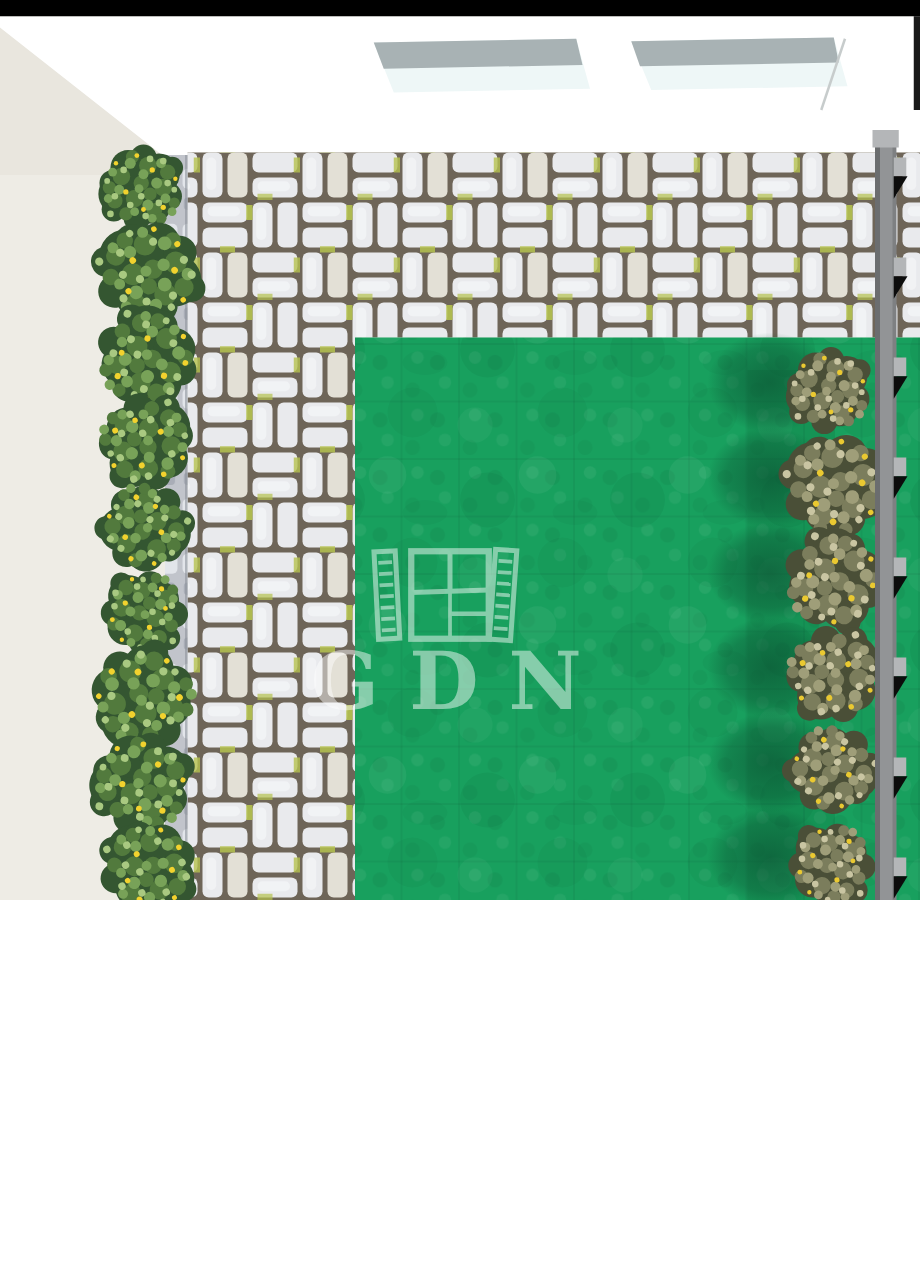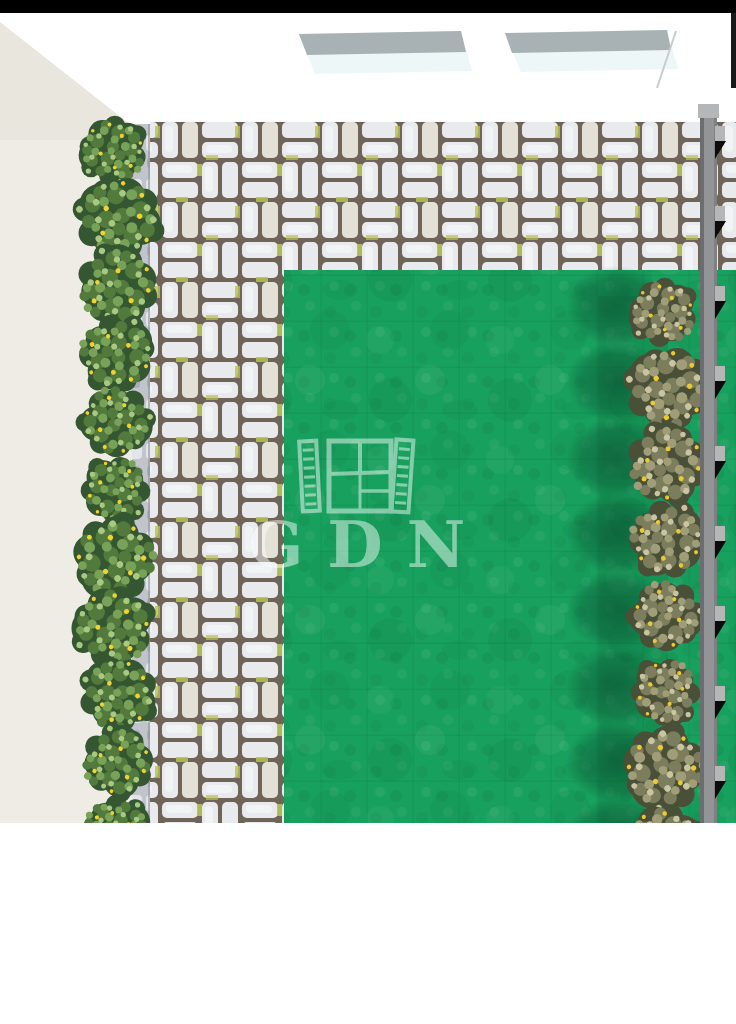--- a/index.html
+++ b/index.html
@@ -1,16 +1,16 @@
 <!DOCTYPE html>
 <html style="--top-bar: #000000; --ceiling: #ffffff; --wall: #e9e6de; --floor: #eeece5; --lawn: #18a05e; --paver: #e9eaed; --paver-hi: #f6f7f9; --paver-alt: #e3e0d6; --joint: #6e6558; --moss: #b5c24f; --curb: #c1c4cb; --curb-hi: #e2e5ea; --fence: #929496; --fence-dark: #6b6d6f; --fence-light: #b4b6b8; --fence-notch: #0c0c0c; --skylight-frame: #a8b2b4; --skylight-glass: #eef7f7; --watermark: #ffffff; --bush-green-0: #345631; --bush-green-1: #527a3d; --bush-green-2: #78a258; --bush-green-3: #a9c981; --bush-green-4: #f2d22e; --bush-olive-0: #4a4f37; --bush-olive-1: #7b7d5c; --bush-olive-2: #9f9e79; --bush-olive-3: #c9c5a2; --bush-olive-4: #eac931;"><head>
 <meta charset="utf-8">
 <style>
   html,body{margin:0;padding:0;background:#fff;}
-  .stage{position:relative;width:736px;height:823px;overflow:hidden;background:var(--floor,#eeece5);
+  .stage{position:relative;width:736px;height:720px;overflow:hidden;background:var(--floor,#eeece5);
          font-family:"DejaVu Sans", sans-serif;}
   .stage svg{display:block;width:736px;height:1024px;}
   
   .bush-green{--l0:var(--bush-green-0);--l1:var(--bush-green-1);--l2:var(--bush-green-2);
               --l3:var(--bush-green-3);--l4:var(--bush-green-4);}
   .bush-olive{--l0:var(--bush-olive-0);--l1:var(--bush-olive-1);--l2:var(--bush-olive-2);
               --l3:var(--bush-olive-3);--l4:var(--bush-olive-4);}
   #wm-text{font-family:"DejaVu Serif","Liberation Serif",serif;font-weight:bold;}
 </style>
 </head>

